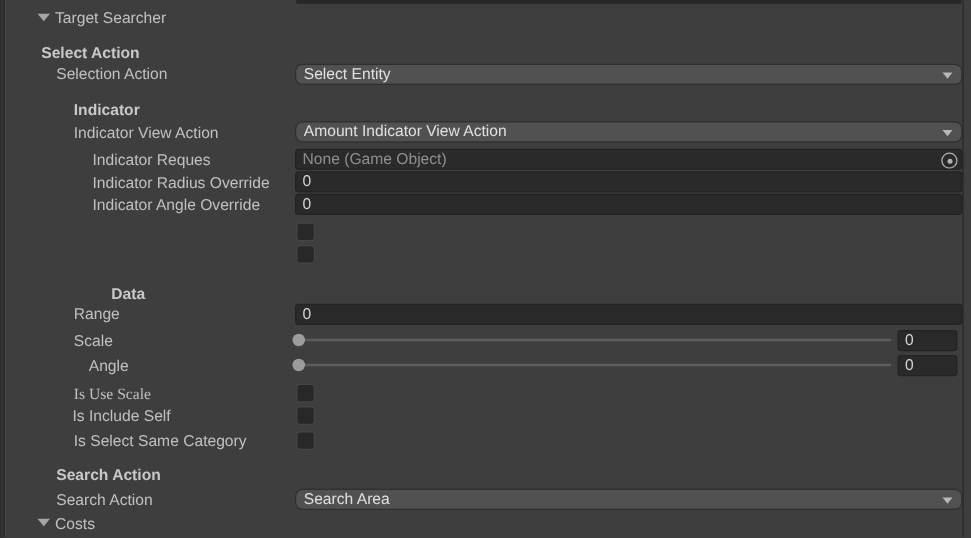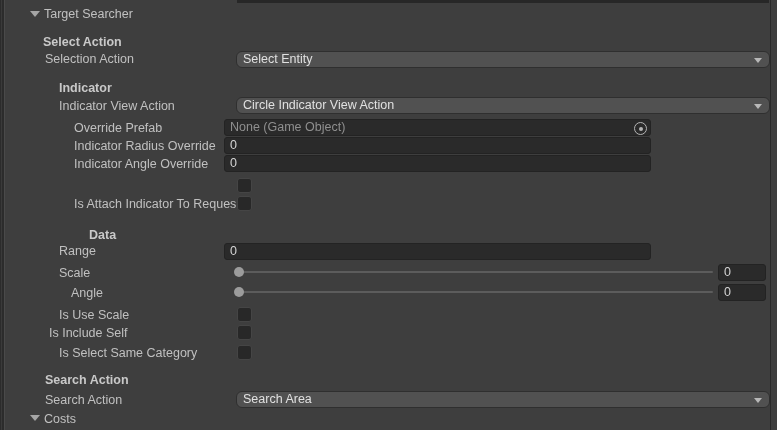--- a/index.html
+++ b/index.html
@@ -33,21 +33,21 @@
     color:#e0e0e0;line-height:15px;padding:0 18px 0 6px;
     white-space:nowrap;overflow:hidden;
   }
   .dd-arrow{
     position:absolute;right:7px;top:6px;width:0;height:0;
     border-left:4px solid transparent;border-right:4px solid transparent;border-top:5px solid #b8b8b8;
   }
 
   
   .field{
-    position:absolute;left:224px;width:427px;height:17px;box-sizing:border-box;
+    position:absolute;left:236px;width:534px;height:17px;box-sizing:border-box;
     background:#2a2a2a;border:1px solid #232323;border-radius:3px;
     color:#d4d4d4;line-height:15px;padding:0 5px;white-space:nowrap;overflow:hidden;
   }
   .field.small{left:718px;width:48px;}
   .field .dim{color:#8f8f8f;}
 
   
   .obj-picker{position:absolute;right:3px;top:2px;width:11px;height:11px;border:1px solid #b4b4b4;border-radius:50%;}
   .obj-picker-dot{position:absolute;left:3.5px;top:3.5px;width:4px;height:4px;border-radius:50%;background:#b4b4b4;}
 
@@ -67,57 +67,56 @@
 <div class="stage">
 
   <div class="left-strip"></div>
   <div class="left-strip-inner"></div>
   <div class="right-line"></div>
   <div class="top-sliver"></div>
 
   <div class="tri" style="left:30px;top:11px;"></div>
   <div class="label" style="left:44px;top:5px;">Target Searcher</div>
 
-  <div class="label header" style="left:43px;top:33px;">Select Action</div>
+  <div class="label header" style="left:33px;top:33px;">Select Action</div>
 
   <div class="label" style="left:45px;top:50px;">Selection Action</div>
   <div class="dropdown" style="top:51px;">
     <span>Select Entity</span>
     <span class="dd-arrow"></span>
   </div>
 
   <div class="label header" style="left:59px;top:79px;">Indicator</div>
 
   <div class="label" style="left:59px;top:97px;">Indicator View Action</div>
   <div class="dropdown" style="top:97px;">
-    <span>Circle Indicator View Action</span>
+    <span>Amount Indicator View Action</span>
     <span class="dd-arrow"></span>
   </div>
 
-  <div class="label" style="left:74px;top:119px;">Override Prefab</div>
+  <div class="label" style="left:74px;top:119px;">Indicator Reques</div>
   <div class="field" style="top:119px;">
     <span class="dim">None (Game Object)</span>
     <span class="obj-picker">
         <span class="obj-picker-dot"></span>
       </span>
   </div>
 
   <div class="label" style="left:74px;top:137px;">Indicator Radius Override</div>
   <div class="field" style="top:137px;">
     <span>0</span>
   </div>
 
   <div class="label" style="left:74px;top:155px;">Indicator Angle Override</div>
   <div class="field" style="top:155px;">
     <span>0</span>
   </div>
 
   <div class="checkbox" style="top:178px;"></div>
 
-  <div class="label clip" style="left:74px;top:195px;">Is Attach Indicator To Reques</div>
   <div class="checkbox" style="top:196px;"></div>
 
   <div class="label header" style="left:77px;top:226px;margin-left:12px;">Data</div>
 
   <div class="label" style="left:59px;top:242px;">Range</div>
   <div class="field" style="top:243px;">
     <span>0</span>
   </div>
 
   <div class="label" style="left:59px;top:264px;">Scale</div>
@@ -127,24 +126,24 @@
     <span>0</span>
   </div>
 
   <div class="label" style="left:71px;top:284px;">Angle</div>
   <div class="slider-track" style="top:291px;"></div>
   <div class="slider-thumb" style="left:234px;top:287px;"></div>
   <div class="field small" style="top:284px;">
     <span>0</span>
   </div>
 
-  <div class="label" style="left:59px;top:306px;">Is Use Scale</div>
+  <div class="label" style="left:59px;top:306px;font-family:Liberation Serif, serif;">Is Use Scale</div>
   <div class="checkbox" style="top:307px;"></div>
 
-  <div class="label" style="left:49px;top:324px;">Is Include Self</div>
+  <div class="label" style="left:58px;top:324px;">Is Include Self</div>
   <div class="checkbox" style="top:325px;"></div>
 
   <div class="label" style="left:59px;top:344px;">Is Select Same Category</div>
   <div class="checkbox" style="top:345px;"></div>
 
   <div class="label header" style="left:45px;top:371px;">Search Action</div>
 
   <div class="label" style="left:45px;top:391px;">Search Action</div>
   <div class="dropdown" style="top:391px;">
     <span>Search Area</span>

